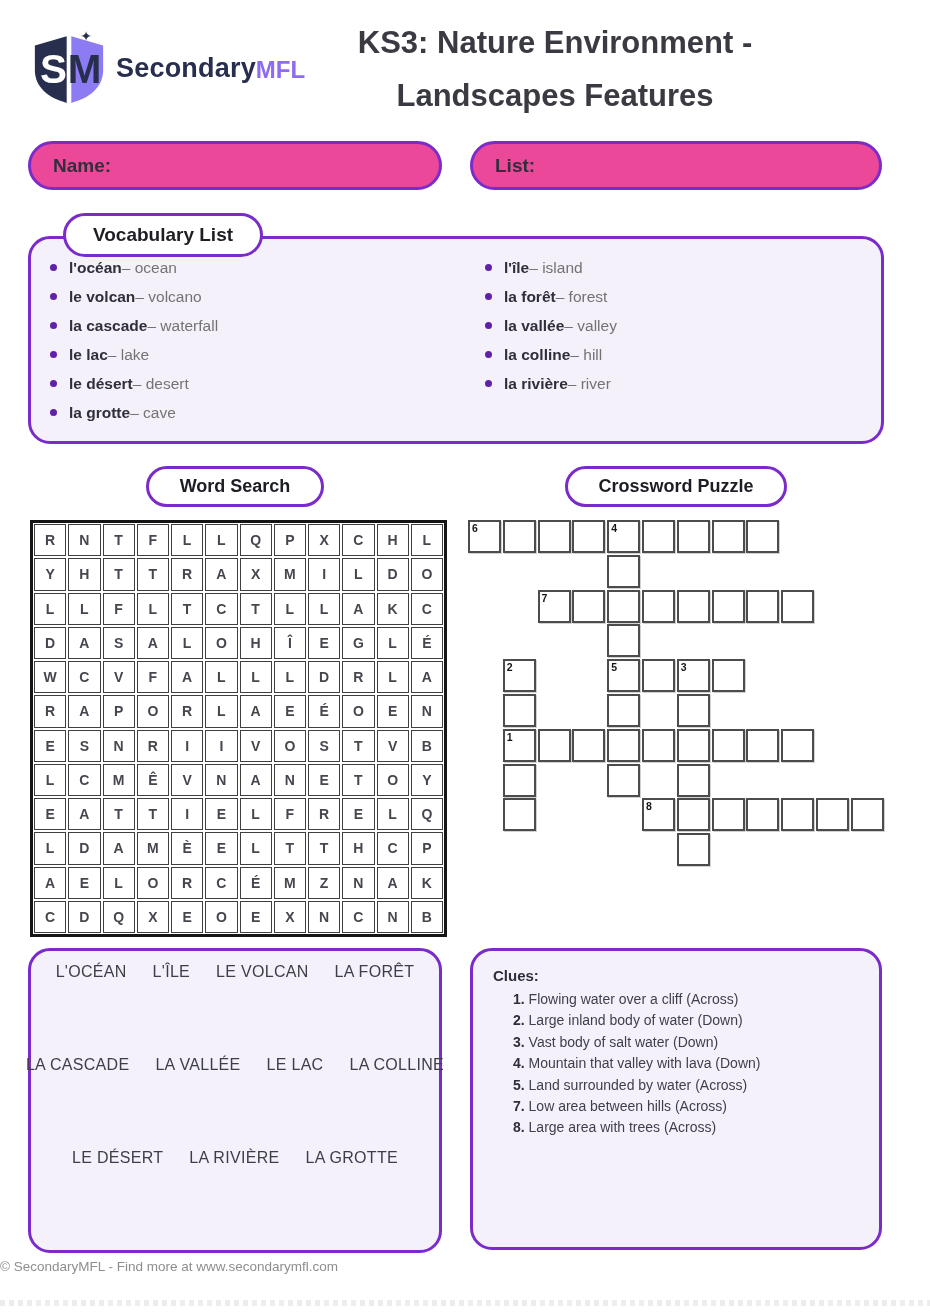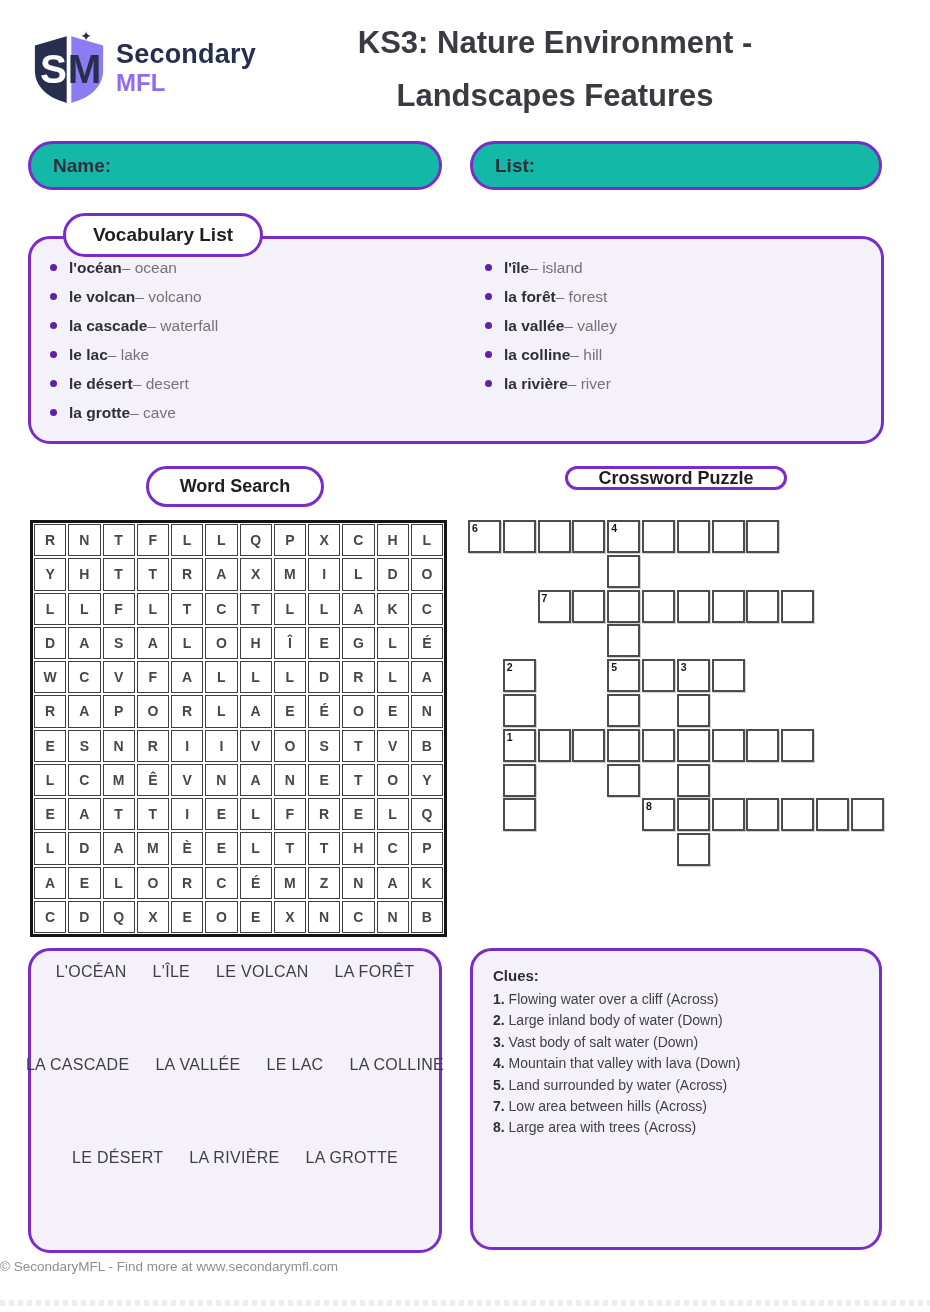--- a/index.html
+++ b/index.html
@@ -2,42 +2,42 @@
 <html><head>
 <meta charset="utf-8">
 <style>
   * { margin:0; padding:0; box-sizing:border-box; }
   html,body { background:#ffffff; }
   body { font-family:"Liberation Sans", sans-serif; }
   .page { position:relative; width:930px; height:1312px; background:#fff; overflow:hidden; }
 
   
   .logo { position:absolute; left:30px; top:30px; display:flex; align-items:center; gap:8px; }
-  .brand { display:flex; flex-direction:column; line-height:1; }
+  .brand { display:flex; flex-direction:row; line-height:1; }
   .brand-top { font-size:27px; font-weight:800; color:#272e4e; letter-spacing:.2px; }
   .brand-bottom { font-size:24px; font-weight:800; color:#8f6bf5; margin-top:3px; }
   .title { position:absolute; left:235px; top:16px; width:640px; text-align:center;
            font-size:31px; line-height:53px; font-weight:800; color:#3a3a42; }
 
   
   .field { position:absolute; height:49px; border:3px solid #7b2bc9; border-radius:25px;
-           background:#14b8a6; display:flex; align-items:center; padding-left:22px;
+           background:#ec4899; display:flex; align-items:center; padding-left:22px;
            font-size:19px; font-weight:600; color:#30303c; }
   .field.name { left:28px; top:141px; width:414px; }
   .field.date { left:470px; top:141px; width:412px; }
 
   
   .vocab-box { position:absolute; left:28px; top:236px; width:856px; height:208px;
                background:#f5f1fb; border:3px solid #7b2bc9; border-radius:22px; }
   .pill { position:absolute; background:#fff; border:3px solid #7b2bc9; border-radius:22px;
           display:flex; align-items:center; justify-content:center;
           font-weight:800; color:#1d1d24; z-index:3; }
   .vocab-pill { left:63px; top:213px; width:200px; height:44px; font-size:19px; }
   .ws-pill { left:146px; top:466px; width:178px; height:41px; font-size:18px; }
-  .cw-pill { left:565px; top:466px; width:222px; height:24px; font-size:18px; }
+  .cw-pill { left:565px; top:466px; width:222px; height:41px; font-size:18px; }
   .vocab-col { position:absolute; top:253px; list-style:none; }
   .vocab-col.left { left:50px; }
   .vocab-col.right { left:485px; }
   .vocab-item { position:relative; height:29px; display:flex; align-items:center;
                 padding-left:19px; font-size:15.5px; white-space:nowrap; }
   .vocab-item::before { content:""; position:absolute; left:0; top:11px; width:7px; height:7px;
                         border-radius:50%; background:#5e21a8; }
   .vocab-item .fr { font-weight:700; color:#2f2f38; }
   .vocab-item .en { color:#737373; }
 
@@ -60,21 +60,21 @@
                   background:#f5f1fb; border:3px solid #7b2bc9; border-radius:22px; }
   .word-row { position:absolute; left:0; width:100%; display:flex; justify-content:center;
               gap:26px; font-size:16px; font-weight:500; color:#3e3e46; letter-spacing:.3px;
               white-space:nowrap; }
 
   
   .clues-box { position:absolute; left:470px; top:948px; width:412px; height:302px;
                background:#f5f1fb; border:3px solid #7b2bc9; border-radius:22px;
                padding:16px 20px; }
   .clues-heading { font-size:15px; font-weight:700; color:#2e2e38; margin-bottom:5px; }
-  .clues-list { list-style:none; }
+  .clues-list { list-style:none;margin-left:20px; }
   .clue { font-size:14px; color:#3f3f48; line-height:21.4px; }
   .clue-num { font-weight:700; color:#2e2e38; }
 
   .footer { position:absolute; left:0; top:1259px; width:930px; text-align:left;
             font-size:13.5px; color:#8e8e8e; }
   .cutline { position:absolute; left:0; top:1300px; width:930px; height:6px;
              background:repeating-linear-gradient(90deg,#ededed 0 5px,#fff 5px 9px); }
 </style>
 </head>
 <body>

